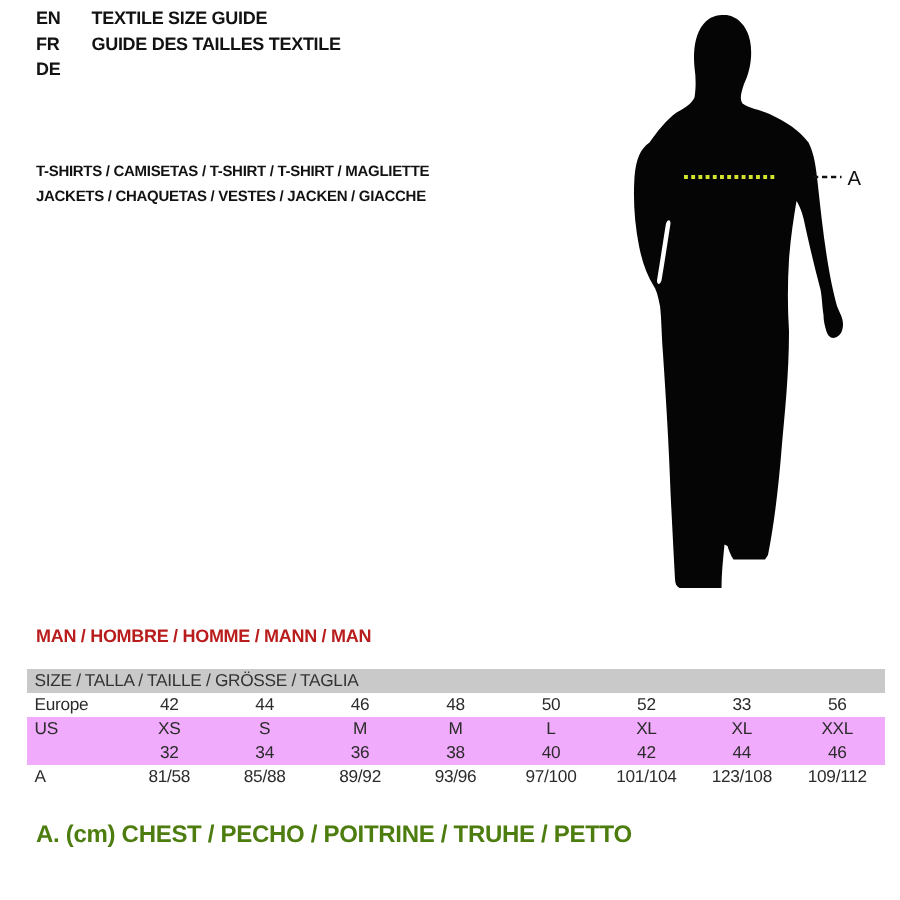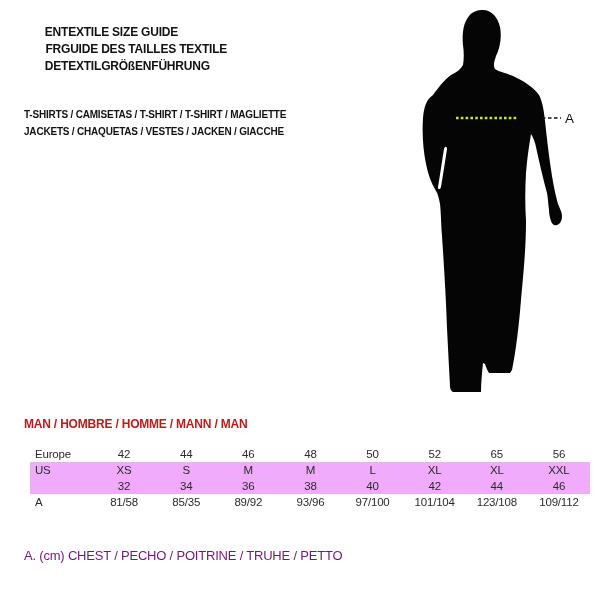--- a/index.html
+++ b/index.html
@@ -4,21 +4,21 @@
 <style>
   html,body { margin:0; padding:0; }
   body {
     width:600px; height:600px; background:#ffffff;
     font-family:"Liberation Sans", sans-serif;
     -webkit-font-smoothing:antialiased;
   }
   .page { position:relative; width:600px; height:600px; overflow:hidden; background:#fff; }
 
   
-  .lang-block { position:absolute; left:24px; top:23px;text-align:right; }
+  .lang-block { position:absolute; left:24px; top:3px; }
   .lang-row { display:flex; height:17px; align-items:center;
               font-weight:700; font-size:12px; letter-spacing:-0.2px; color:#121212; }
   .lang-code { width:37px; flex:0 0 37px; }
 
   
   .garment-block { position:absolute; left:24px; top:106px; }
   .garment-line { height:17px; display:flex; align-items:center;
                   font-weight:700; font-size:10px; letter-spacing:-0.2px; color:#121212; }
 
   
@@ -28,46 +28,45 @@
   
   .section-heading { position:absolute; left:24px; top:417px;
                      font-weight:700; font-size:12px; letter-spacing:-0.2px; color:#b91c1c; }
 
   
   .table { position:absolute; left:18px; top:446px; width:572px;
            font-size:11.5px; letter-spacing:-0.2px; color:#2b2b2b; }
   .thead { height:16px; line-height:16px; background:#c9c9c9;
            padding-left:5px; color:#333333; }
   .trow  { display:grid; grid-template-columns:63px repeat(8,1fr);
-           height:16px; line-height:16px; background:#ffffff;margin-left:12px; }
+           height:16px; line-height:16px; background:#ffffff; }
   .trow.shaded { background:#f0abfc; }
   .tlabel { padding-left:5px; text-align:left; }
   .tcell  { text-align:center; }
 
   
   .footnote { position:absolute; left:24px; top:548px;
-              font-weight:400; font-size:13px; letter-spacing:-0.2px; color:#701a75; }
+              font-weight:700; font-size:16px; letter-spacing:-0.2px; color:#4d7c0f; }
 </style>
 </head>
 <body>
 
 <div class="page">
 
   <div class="lang-block" id="langBlock">
       <div class="lang-row">
         <span class="lang-code">EN</span>
         <span class="lang-label">TEXTILE SIZE GUIDE</span>
       </div>
       <div class="lang-row">
         <span class="lang-code">FR</span>
         <span class="lang-label">GUIDE DES TAILLES TEXTILE</span>
       </div>
       <div class="lang-row">
         <span class="lang-code">DE</span>
-        <span class="lang-label">TEXTILGRÖßENFÜHRUNG</span>
       </div>
     </div>
 
   <div class="garment-block" id="garmentBlock">
       <div class="garment-line">T-SHIRTS / CAMISETAS / T-SHIRT / T-SHIRT / MAGLIETTE</div>
       <div class="garment-line">JACKETS / CHAQUETAS / VESTES / JACKEN / GIACCHE</div>
     </div>
 
   <svg class="figure" width="185" height="400" viewBox="395 0 185 400" xmlns="http://www.w3.org/2000/svg">
     <path fill="#050505" fill-rule="evenodd" d="
@@ -115,30 +114,31 @@
       C 440,175 442,161 444,149
       C 445,146 447,146 447,149 Z"></path>
     <line x1="456" y1="118" x2="517" y2="118" stroke="#d3e22e" stroke-width="2.6" stroke-dasharray="2.6 2.2"></line>
     <line x1="542" y1="118" x2="561" y2="118" stroke="#111111" stroke-width="1.6" stroke-dasharray="3.5 2.5"></line>
     <text x="565" y="123" font-size="13.5" fill="#111111">A</text>
   </svg>
 
   <div class="section-heading">MAN / HOMBRE / HOMME / MANN / MAN</div>
 
   <div class="table">
+    <div class="thead">SIZE / TALLA / TAILLE / GRÖSSE / TAGLIA</div>
     <div id="tableRows">
         <div class="trow">
           <div class="tlabel">Europe</div>
           <div class="tcell">42</div>
           <div class="tcell">44</div>
           <div class="tcell">46</div>
           <div class="tcell">48</div>
           <div class="tcell">50</div>
           <div class="tcell">52</div>
-          <div class="tcell">65</div>
+          <div class="tcell">33</div>
           <div class="tcell">56</div>
         </div>
         <div class="trow shaded">
           <div class="tlabel">US</div>
           <div class="tcell">XS</div>
           <div class="tcell">S</div>
           <div class="tcell">M</div>
           <div class="tcell">M</div>
           <div class="tcell">L</div>
           <div class="tcell">XL</div>
@@ -152,21 +152,21 @@
           <div class="tcell">36</div>
           <div class="tcell">38</div>
           <div class="tcell">40</div>
           <div class="tcell">42</div>
           <div class="tcell">44</div>
           <div class="tcell">46</div>
         </div>
         <div class="trow">
           <div class="tlabel">A</div>
           <div class="tcell">81/58</div>
-          <div class="tcell">85/35</div>
+          <div class="tcell">85/88</div>
           <div class="tcell">89/92</div>
           <div class="tcell">93/96</div>
           <div class="tcell">97/100</div>
           <div class="tcell">101/104</div>
           <div class="tcell">123/108</div>
           <div class="tcell">109/112</div>
         </div>
       </div>
   </div>
 

